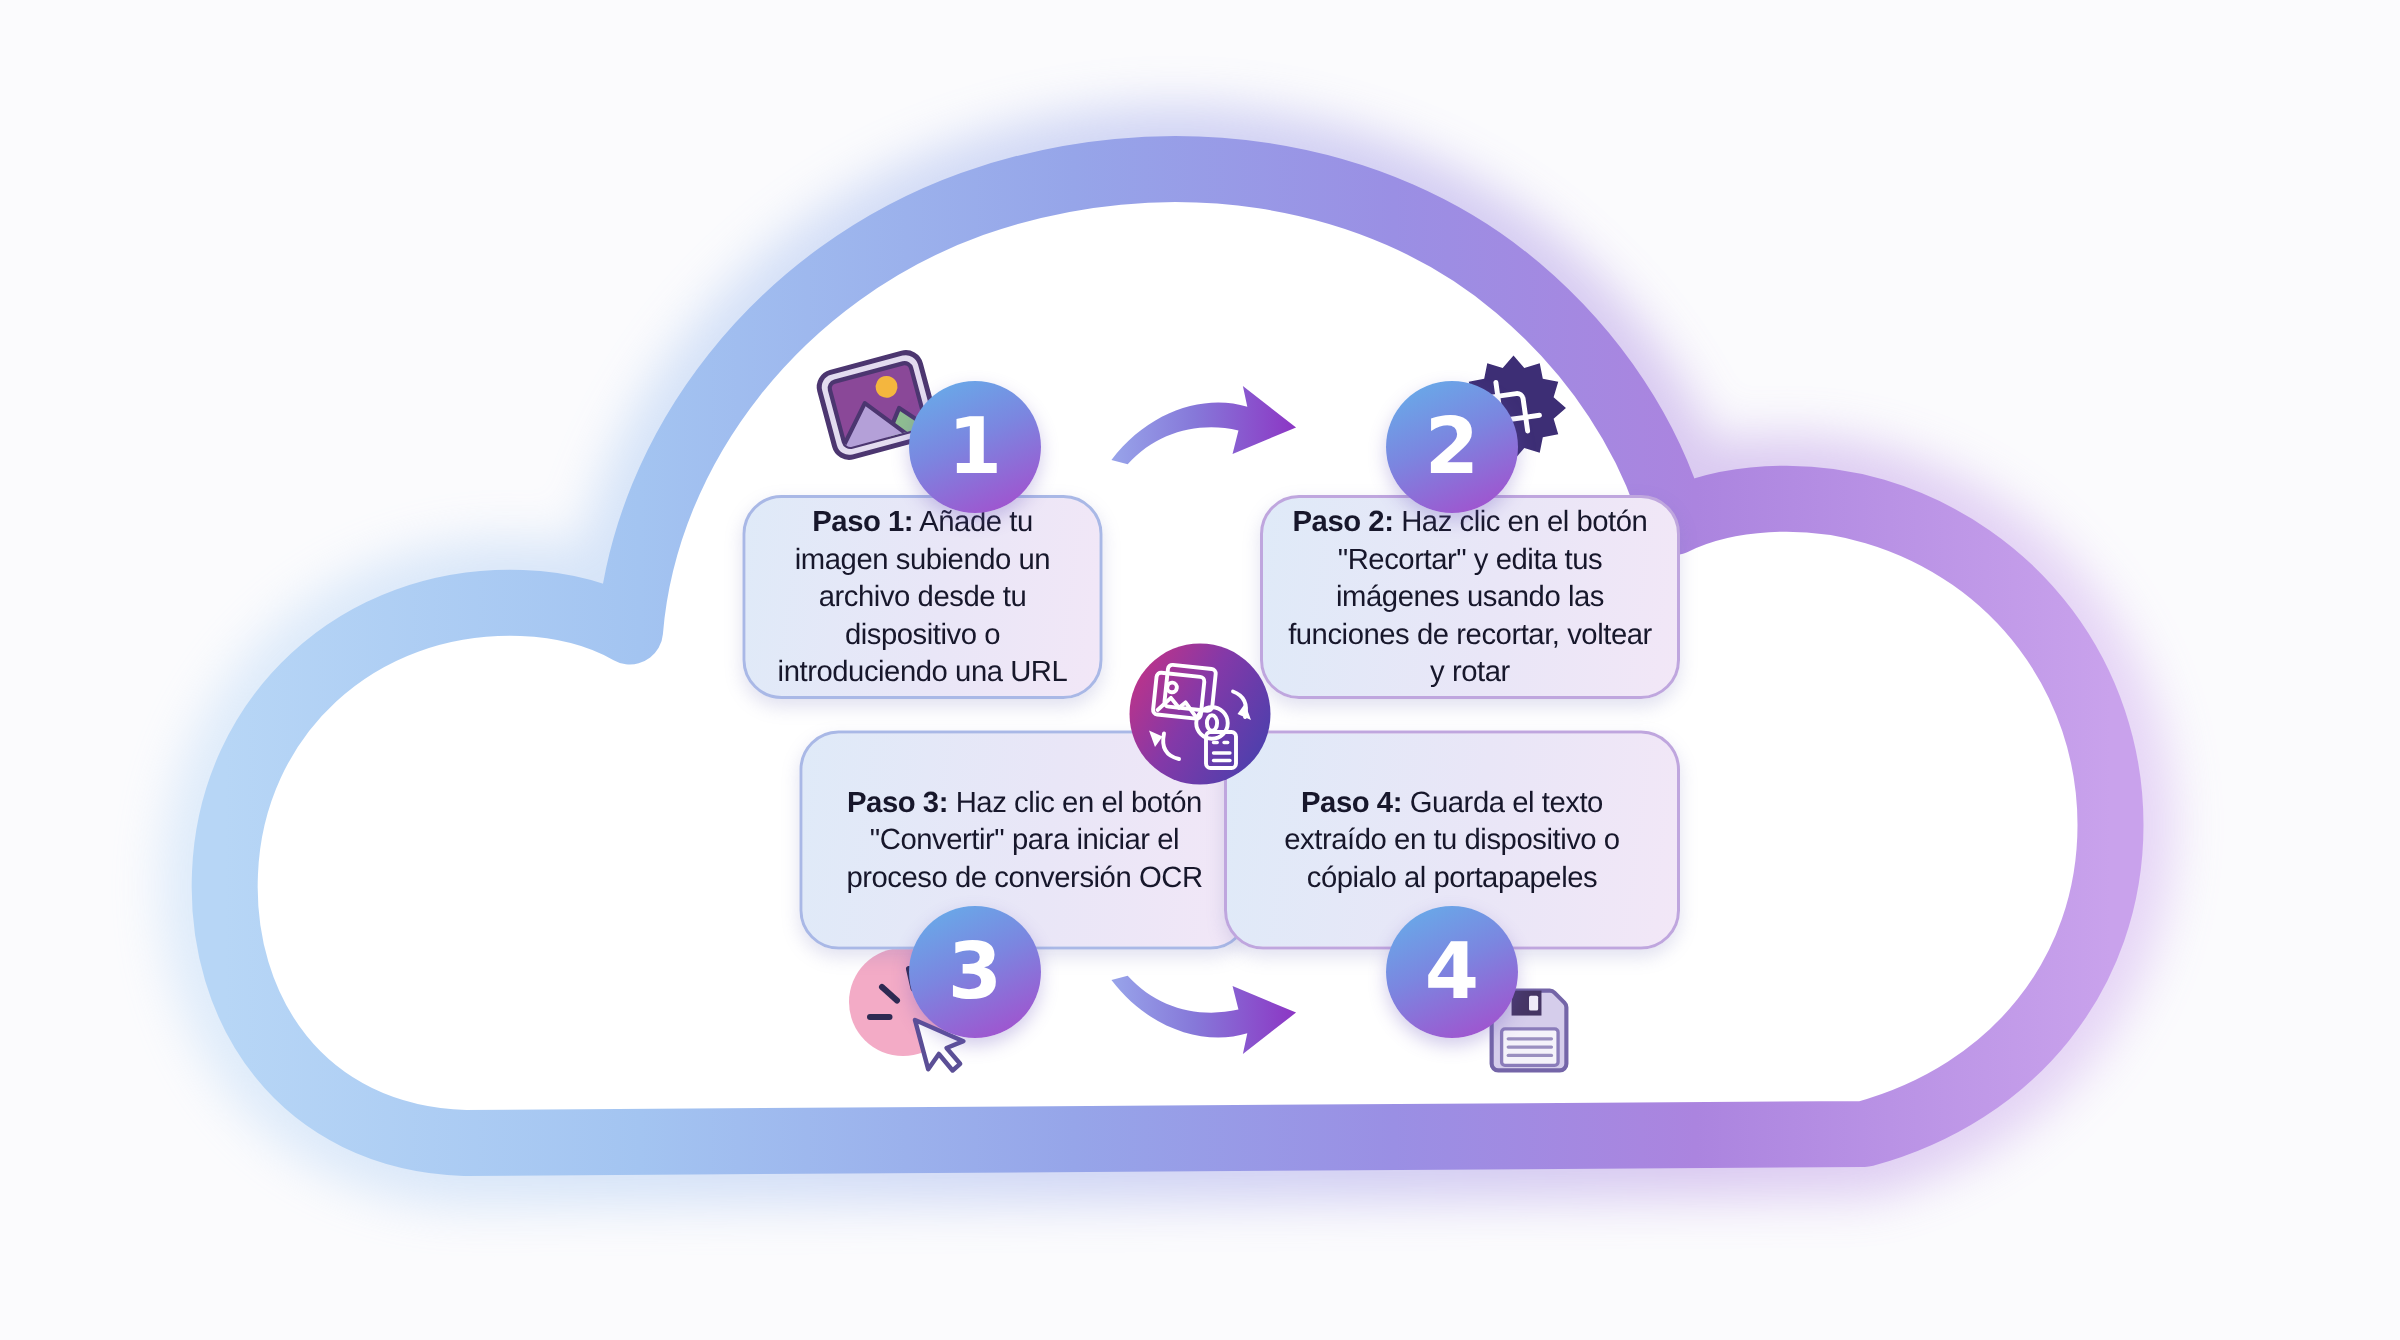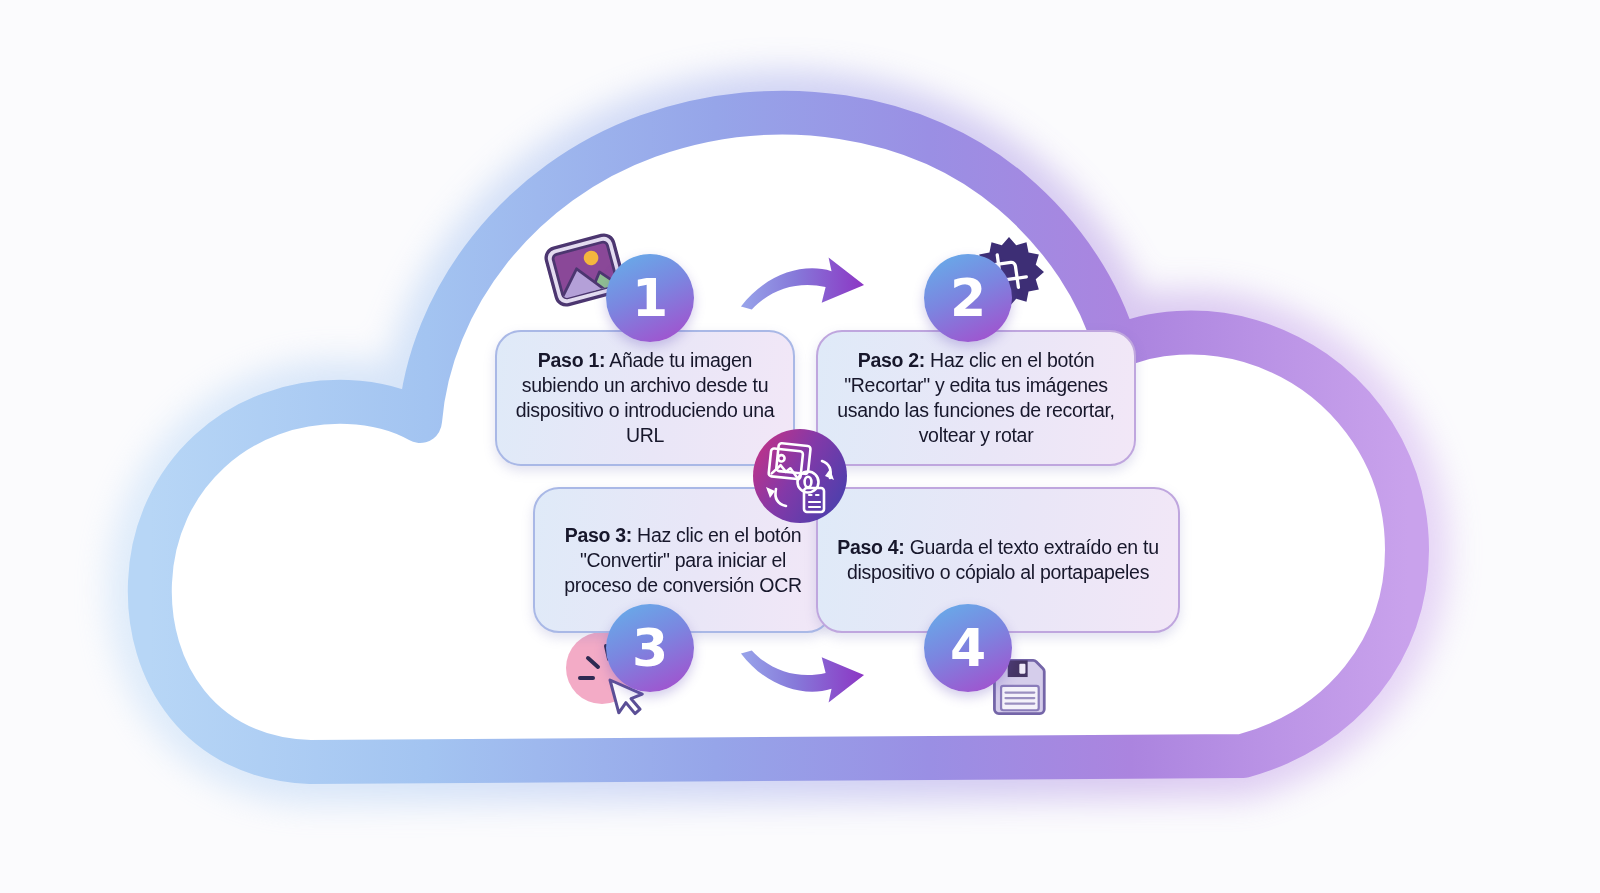--- a/index.html
+++ b/index.html
@@ -48,30 +48,30 @@
     <path d="M310 762 C200 758,146 672,150 582 C154 478,238 398,348 402 C374 403,399 409,420 421
              C430 298,520 182,648 136 C775 91,918 112,1012 192 C1064 236,1100 292,1116 348
              C1150 331,1203 327,1250 341 C1344 369,1407 453,1407 550 C1407 649,1342 729,1243 756
              L310 762 Z" fill="none" stroke="url(#cloudBand)" stroke-width="85" opacity="0.42" filter="url(#cloudGlow)"></path>
     <path d="M310 762 C200 758,146 672,150 582 C154 478,238 398,348 402 C374 403,399 409,420 421
              C430 298,520 182,648 136 C775 91,918 112,1012 192 C1064 236,1100 292,1116 348
              C1150 331,1203 327,1250 341 C1344 369,1407 453,1407 550 C1407 649,1342 729,1243 756
              L310 762 Z" fill="#ffffff" stroke="url(#cloudBand)" stroke-width="44" stroke-linejoin="round"></path>
   </svg>
 
-  <div class="step-box left-col" style="left:495px;top:330px;width:300px;height:136px;">
+  <div class="step-box left-col" style="left:495px;top:330px;width:240px;height:136px;">
     <p class="step-text"><b>Paso 1:</b> <span>Añade tu imagen subiendo un archivo desde tu dispositivo o introduciendo una URL</span></p>
   </div>
-  <div class="step-box right-col" style="left:816px;top:330px;width:320px;height:136px;justify-content:center;">
+  <div class="step-box right-col" style="left:840px;top:330px;width:280px;height:136px;justify-content:center;">
     <p class="step-text"><b>Paso 2:</b> <span>Haz clic en el botón "Recortar" y edita tus imágenes usando las funciones de recortar, voltear y rotar</span></p>
   </div>
   <div class="step-box left-col" style="left:495px;top:487px;width:300px;height:146px;margin-left:38px;">
     <p class="step-text"><b>Paso 3:</b> <span>Haz clic en el botón "Convertir" para iniciar el proceso de conversión OCR</span></p>
   </div>
-  <div class="step-box right-col" style="left:816px;top:487px;width:364px;height:146px;">
+  <div class="step-box right-col" style="left:816px;top:487px;width:304px;height:146px;">
     <p class="step-text"><b>Paso 4:</b> <span>Guarda el texto extraído en tu dispositivo o cópialo al portapapeles</span></p>
   </div>
 
   <div class="num-circle" style="left:606px;top:254px;">1</div>
   <div class="num-circle" style="left:924px;top:254px;">2</div>
   <div class="num-circle" style="left:606px;top:604px;">3</div>
   <div class="num-circle" style="left:924px;top:604px;">4</div>
 
   <svg class="abs z1" style="left:548px;top:238px;transform:rotate(-15deg);" width="74" height="64" viewBox="0 0 66 56">
     <defs>

